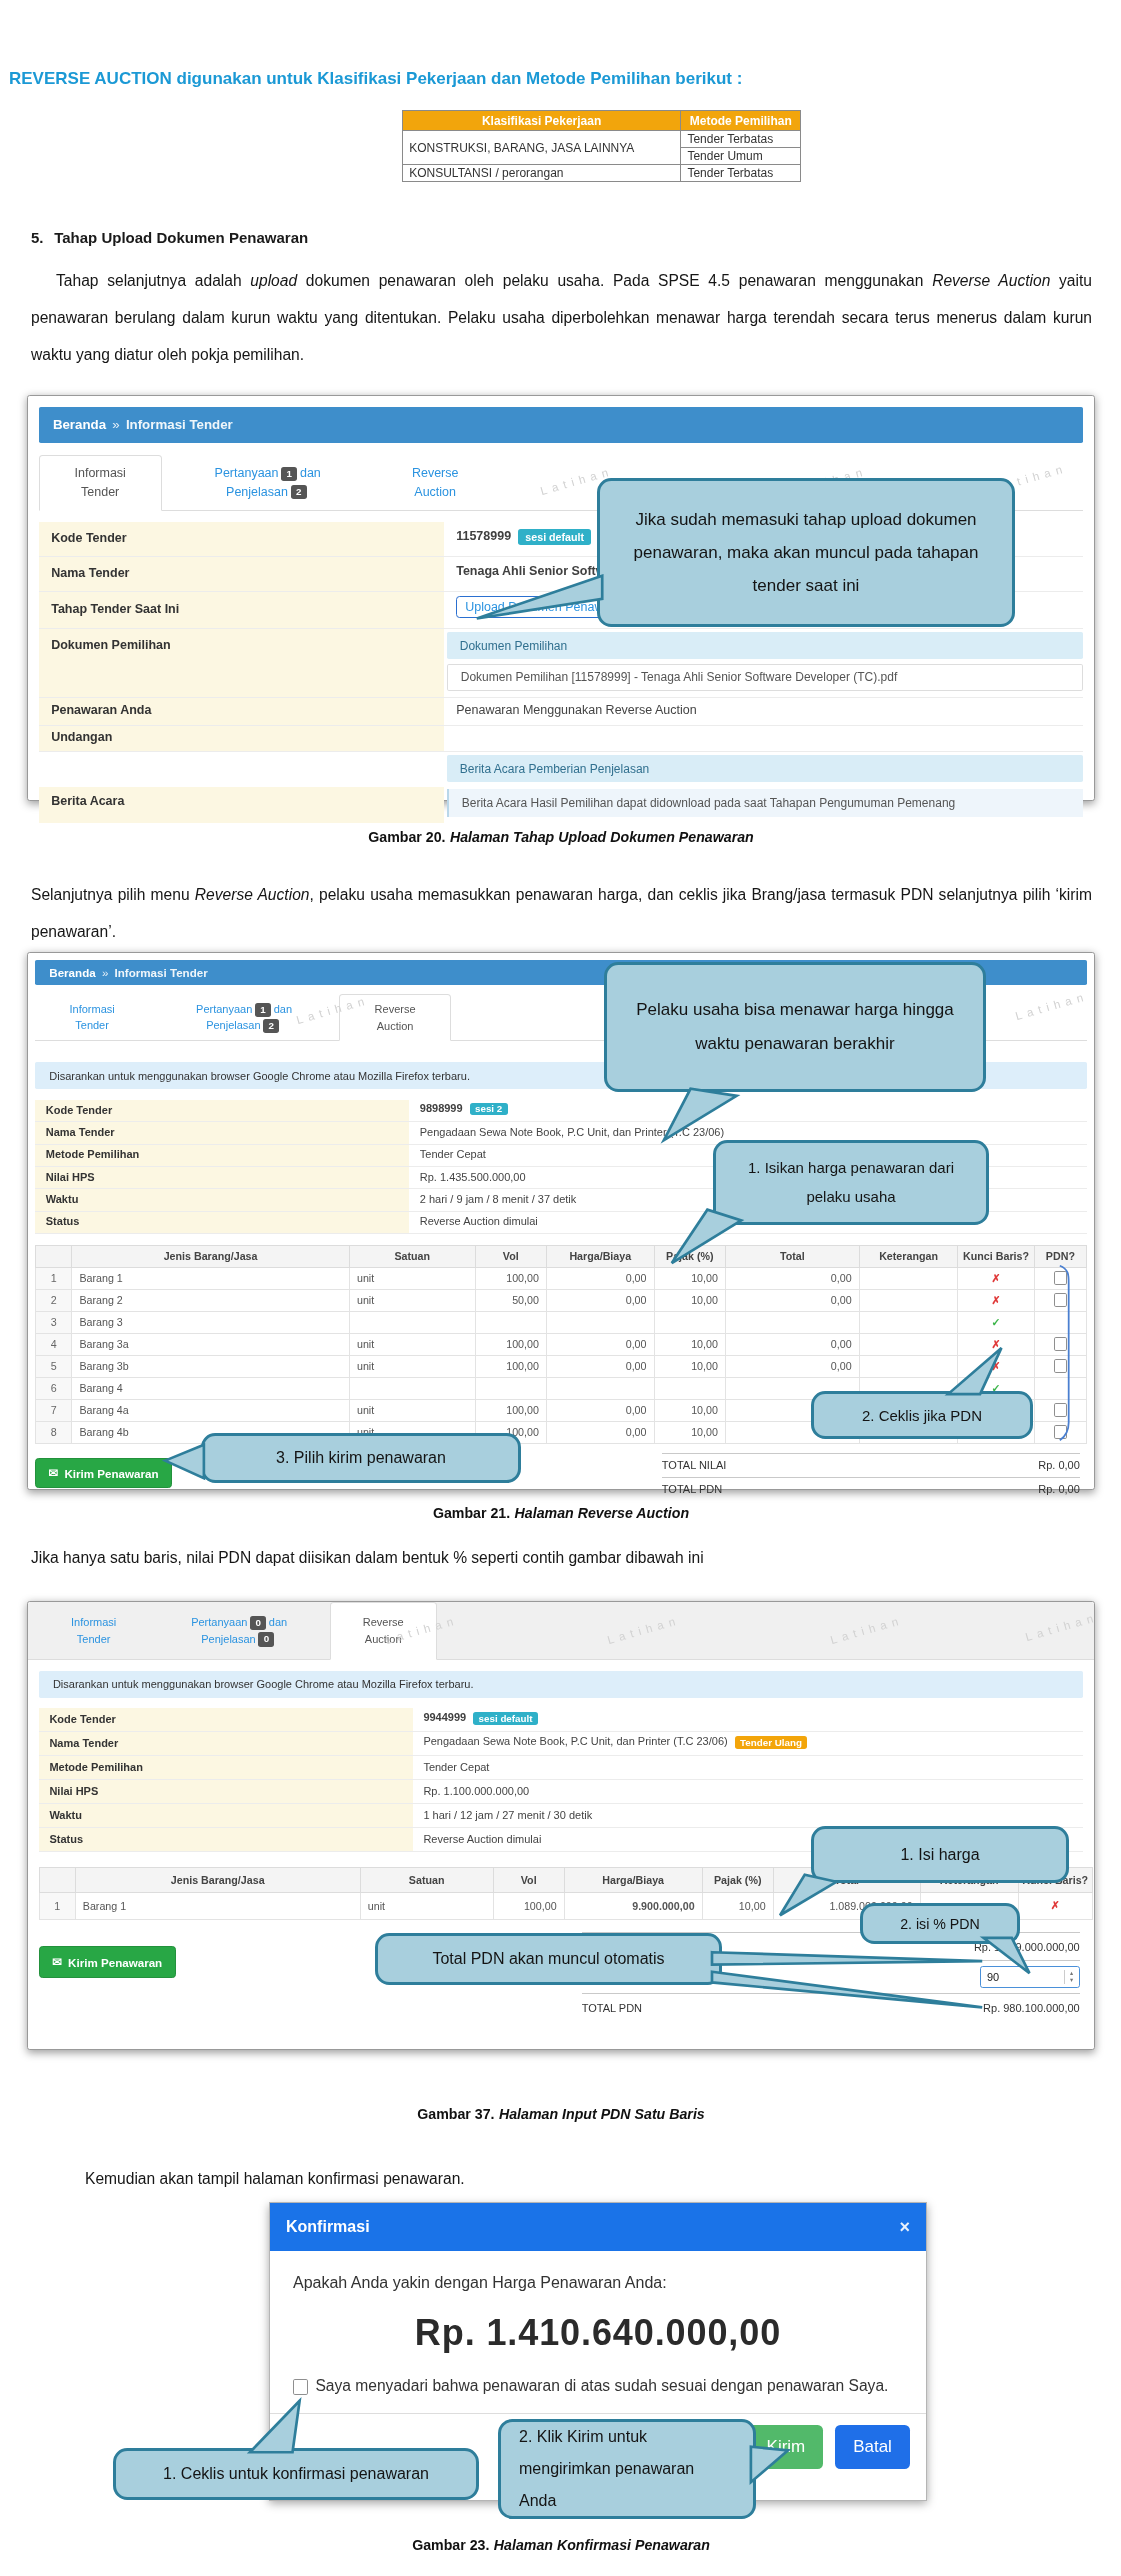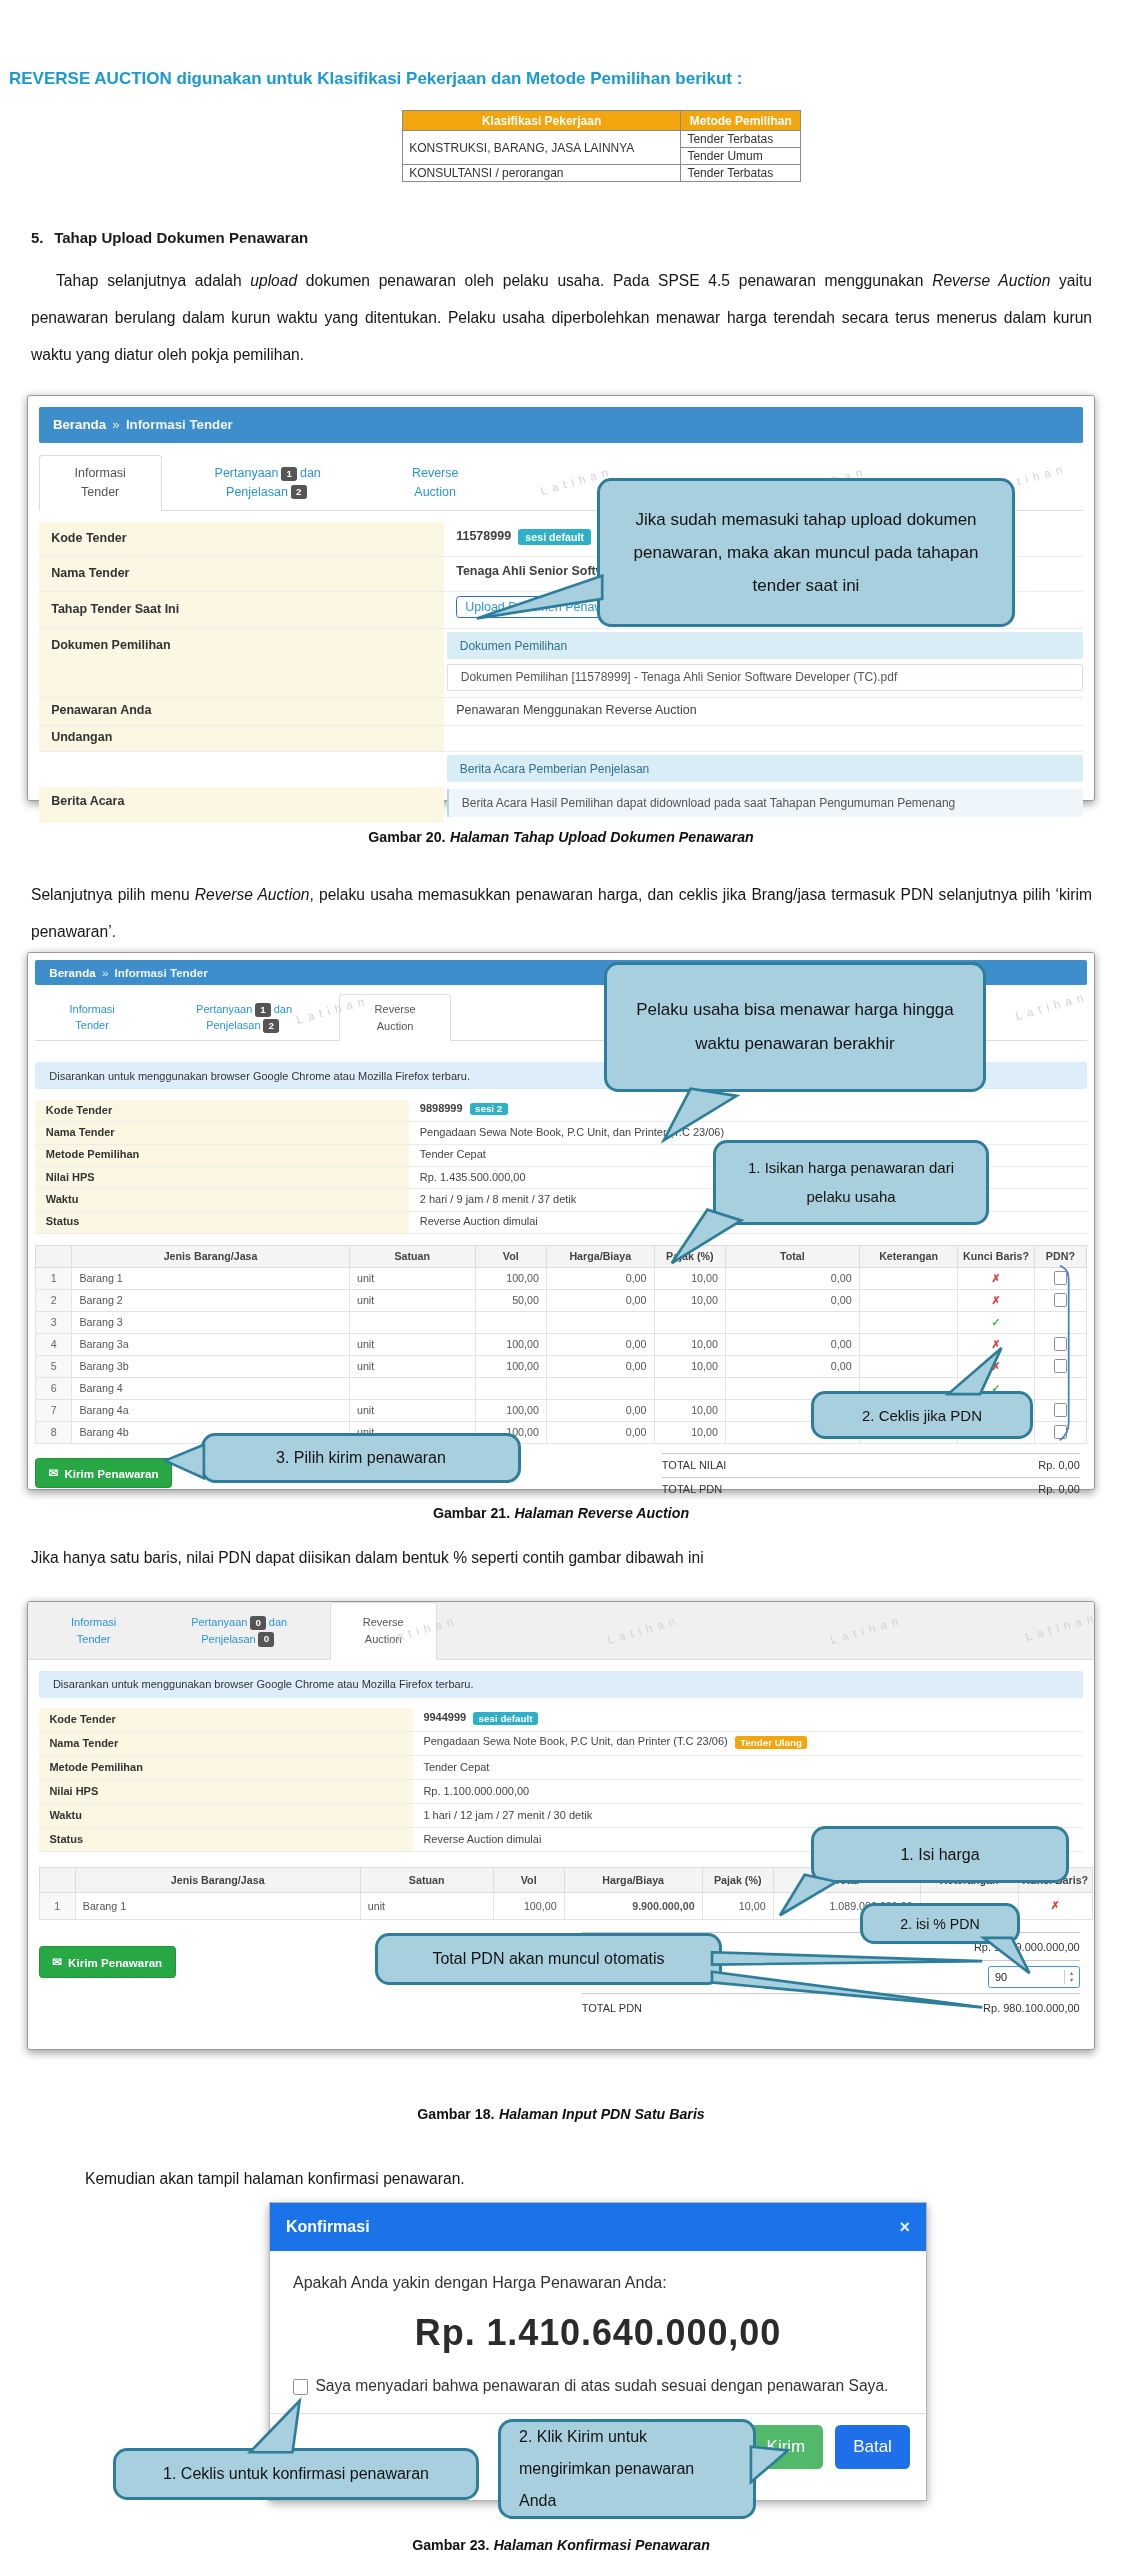--- a/index.html
+++ b/index.html
@@ -65,21 +65,21 @@
   .trow{display:flex;align-items:center;justify-content:space-between;border-top:0.9px solid #c9c9c9;font-weight:normal;color:#333;}
 
   .callout{position:absolute;background:#a8cfdd;border:3.6px solid #2e7e9b;border-radius:14.2px;color:#141414;
            display:flex;align-items:center;justify-content:center;text-align:center;z-index:6;box-sizing:border-box;
            padding:5.3px 12.5px;}
   .ptr{position:absolute;overflow:visible;z-index:5;}
   .ptr polygon{fill:#a8cfdd;stroke:#2e7e9b;stroke-width:3;}
   .bracket{position:absolute;z-index:4;}
   .bracket path{stroke:#4a7fd0;stroke-width:2;fill:none;}
 
-  .pdn-input{display:inline-flex;align-items:center;border:1.8px solid #4a90d9;border-radius:2.7px;height:21.3px;width:92px;
+  .pdn-input{display:inline-flex;align-items:center;border:1.8px solid #4a90d9;border-radius:2.7px;height:21.3px;width:100px;
              box-sizing:border-box;background:#fff;}
   .pdn-input .val{flex:1;padding-left:6.2px;font-size:11px;color:#222;}
   .pdn-input .spin{display:flex;flex-direction:column;align-items:center;border-left:0.9px solid #ccc;width:14.2px;
              font-size:6.2px;color:#777;line-height:1.1;}
 
   
   .dialog{position:absolute;background:#fff;border:0.9px solid #b5b5b5;box-shadow:0 2.7px 9px rgba(0,0,0,.35);box-sizing:border-box;}
   .dlg-title{height:48px;background:#1a73e8;color:#fff;display:flex;align-items:center;justify-content:space-between;
              padding:0 16px;font-size:16px;font-weight:bold;}
   .dlg-x{font-size:18px;font-weight:bold;opacity:.9;cursor:pointer;}
@@ -563,21 +563,21 @@
     </div>
     <div class="callout" style="left:347px;top:331px;width:347px;height:52px;font-size:16px;">
       <span>Total PDN akan muncul otomatis</span>
       <svg class="ptr" width="276" height="80" style="right:-267px;top:1.8px;" viewBox="0 0 310 90">
         <polygon points="2,16 306,26 2,30"></polygon>
         <polygon points="2,38 306,78 2,50"></polygon>
       </svg>
     </div>
   </div>
   <div class="caption" style="top:2106px;">
-    <span>Gambar 18.</span><span class="ct">Halaman Input PDN Satu Baris</span>
+    <span>Gambar 37.</span><span class="ct">Halaman Input PDN Satu Baris</span>
   </div>
 
   <div class="para" style="left:85px;top:2160px;text-align:left;">Kemudian akan tampil halaman konfirmasi penawaran.</div>
 
   <div class="dialog" style="left:269px;top:2202px;width:658px;height:299px;">
     <div class="dlg-title">
       <span>Konfirmasi</span>
       <span class="dlg-x">×</span>
     </div>
     <div class="dlg-q">Apakah Anda yakin dengan Harga Penawaran Anda:</div>

